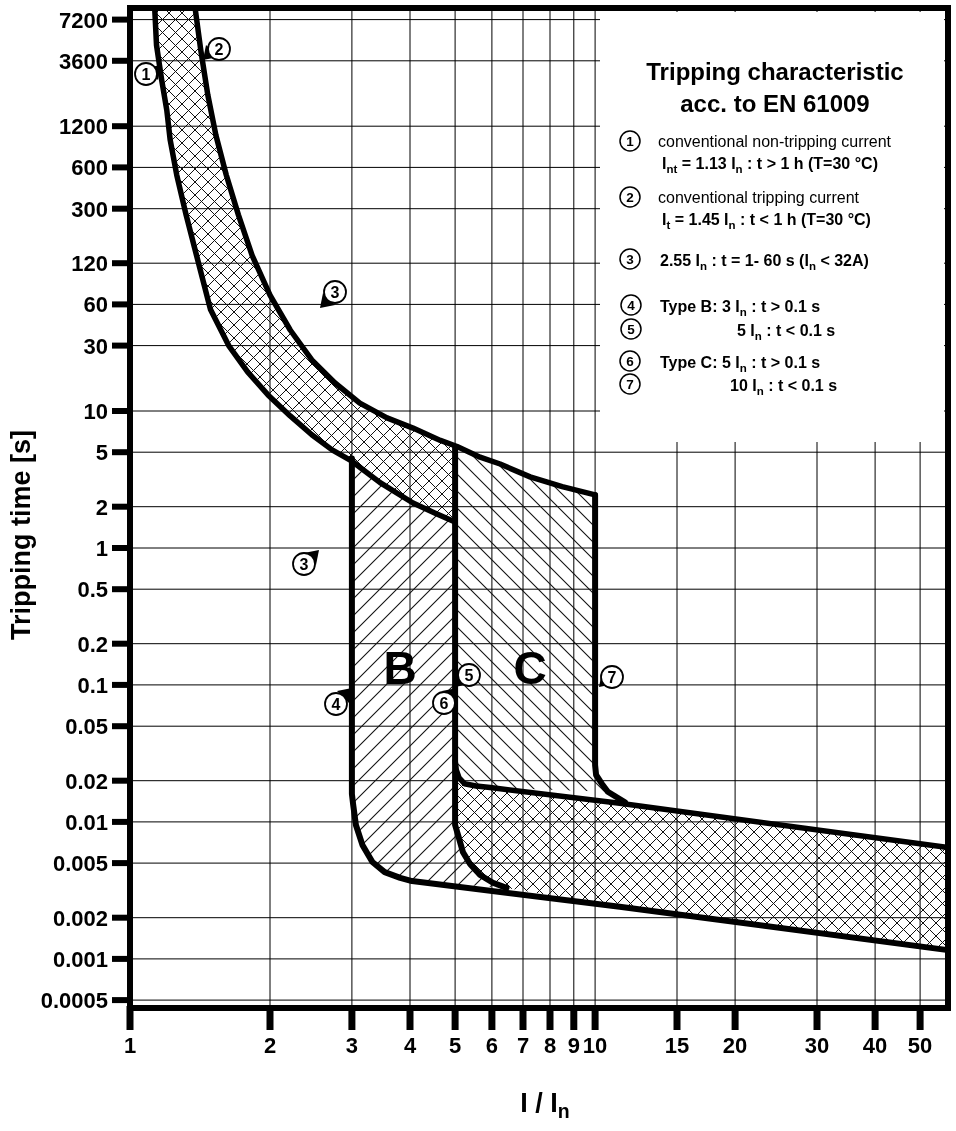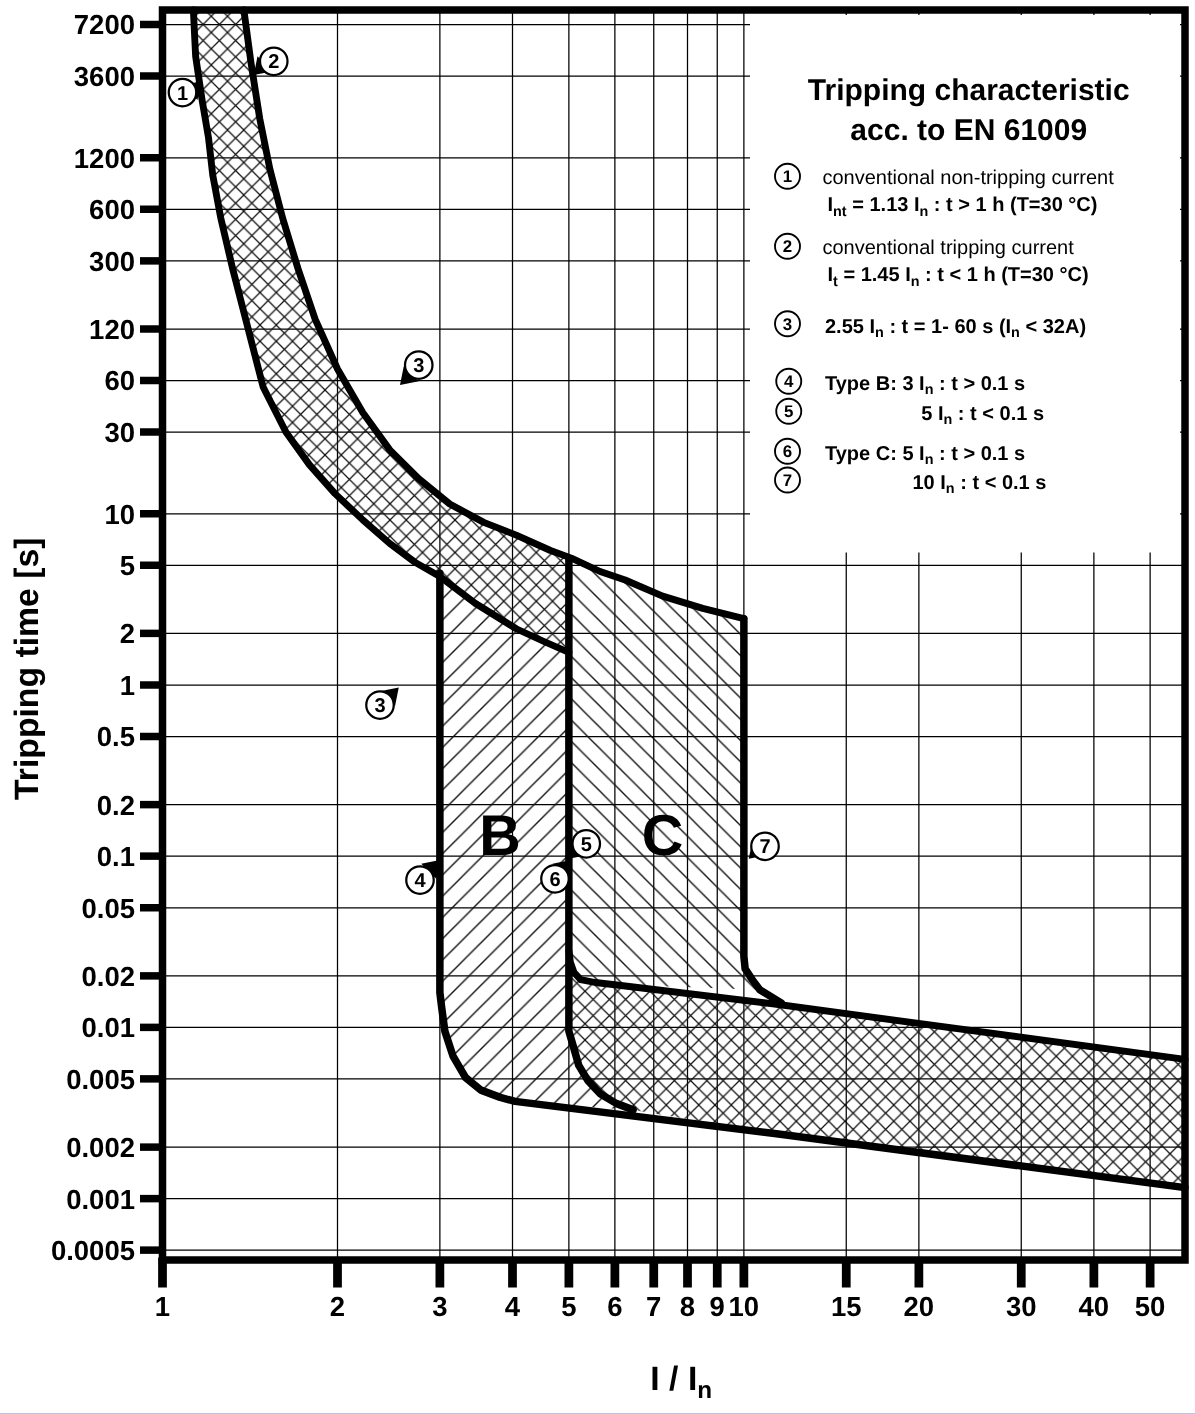--- a/index.html
+++ b/index.html
@@ -1,17 +1,17 @@
 <!DOCTYPE html>
 <html><head>
 <meta charset="utf-8">
 <style>
   html,body{margin:0;padding:0;background:#ffffff;}
   body{width:956px;height:1131px;font-family:"Liberation Sans",sans-serif;}
-  #stage{position:relative;width:956px;height:1131px;background:#1d4ed8;}
+  #stage{position:relative;width:956px;height:1131px;background:#0369a1;}
   svg{display:block;}
   text{fill:#000;}
   .tick-label{font-weight:bold;font-size:22px;}
   .axis-title{font-weight:bold;font-size:27px;}
   .chart-title{font-weight:600;font-size:24px;}
   .region-letter{font-weight:bold;font-size:46px;}
   .marker-num{font-weight:bold;font-size:16px;}
   .legend-num{font-weight:bold;font-size:13.5px;}
   .legend-line{font-size:16px;}
   .legend-line.bold{font-weight:bold;}

